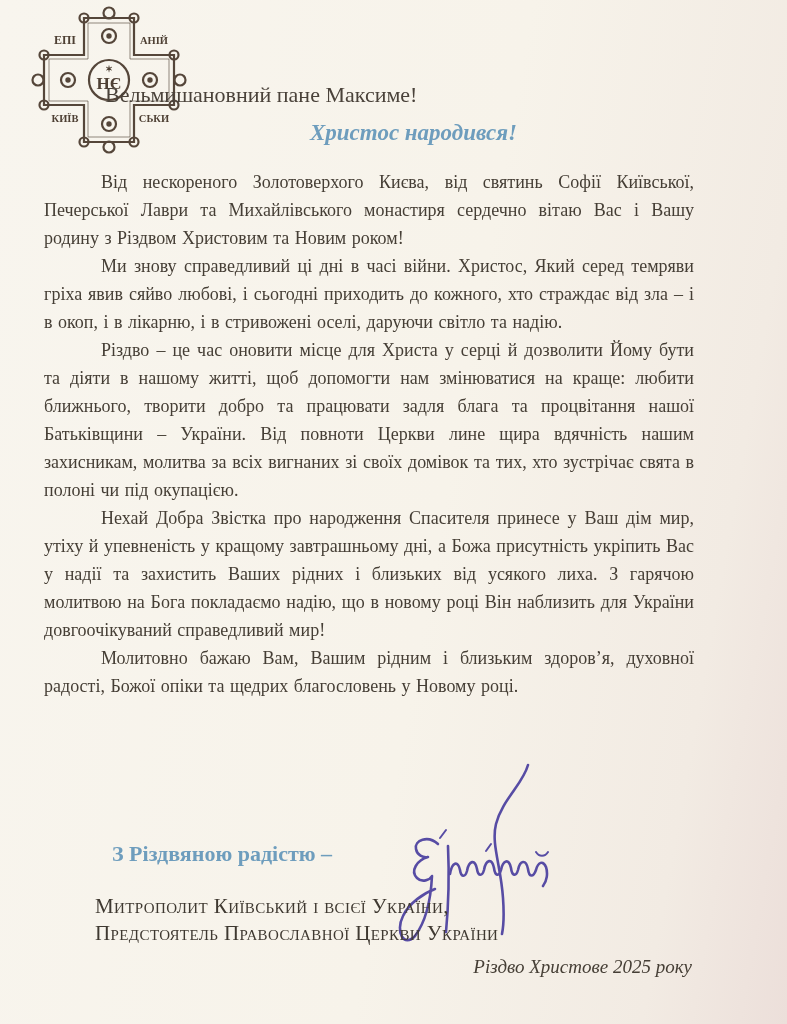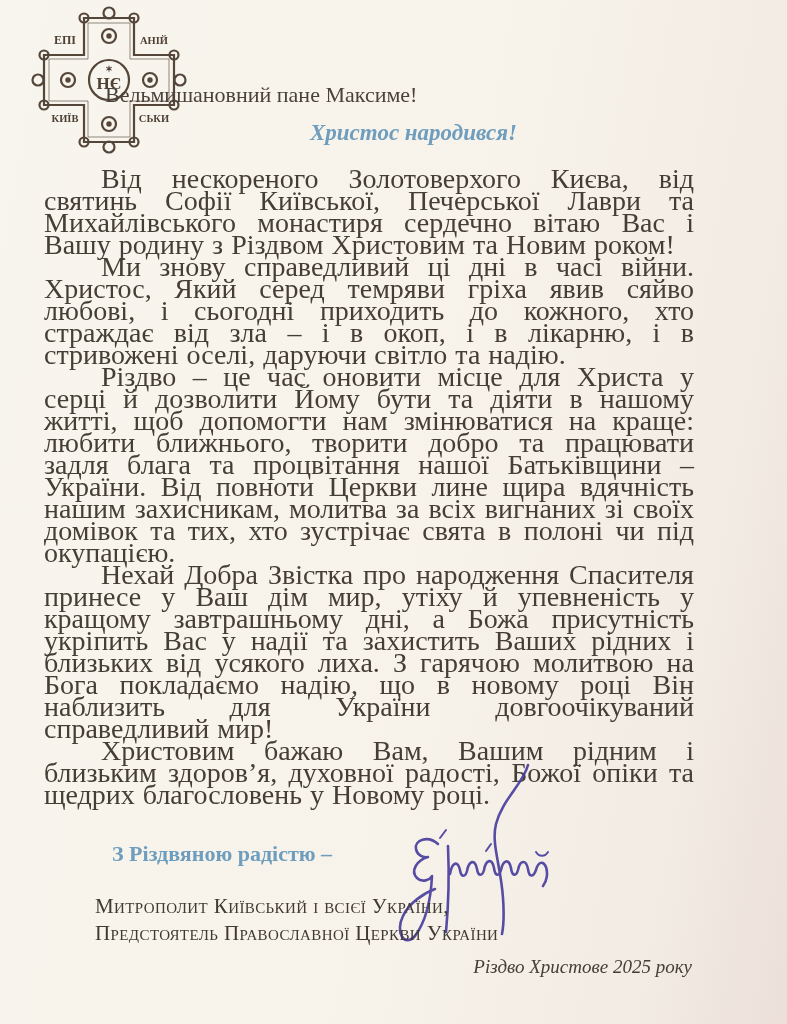--- a/index.html
+++ b/index.html
@@ -17,21 +17,21 @@
   .salutation{
     position:absolute;left:105px;right:65px;top:82px;
     text-align:left;font-size:22px;color:#4a423a;
   }
   .greeting{
     position:absolute;left:105px;right:65px;top:120px;
     text-align:center;font-style:italic;font-weight:bold;font-size:23px;color:#6e9dbd;
   }
   .body-text{
     position:absolute;left:44px;top:168px;width:650px;
-    font-size:28px;line-height:22px;text-align:justify;
+    font-size:18px;line-height:28px;text-align:justify;
     color:#453e35;word-spacing:1px;
   }
   .body-text p{margin:0;text-indent:57px;}
   .closing{
     position:absolute;left:112px;top:841px;
     font-weight:bold;font-size:22px;color:#6e9dbd;
   }
   .sig-svg{position:absolute;left:390px;top:750px;width:180px;height:200px;}
   .titles{
     position:absolute;left:95px;width:610px;top:893px;
@@ -84,21 +84,21 @@
   </svg>
 
   <div class="salutation">Вельмишановний пане Максиме!</div>
   <div class="greeting">Христос народився!</div>
 
   <div class="body-text">
     <p>Від нескореного Золотоверхого Києва, від святинь Софії Київської, Печерської Лаври та Михайлівського монастиря сердечно вітаю Вас і Вашу родину з Різдвом Христовим та Новим роком!</p>
     <p>Ми знову справедливий ці дні в часі війни. Христос, Який серед темряви гріха явив сяйво любові, і сьогодні приходить до кожного, хто страждає від зла – і в окоп, і в лікарню, і в стривожені оселі, даруючи світло та надію.</p>
     <p>Різдво – це час оновити місце для Христа у серці й дозволити Йому бути та діяти в нашому житті, щоб допомогти нам змінюватися на краще: любити ближнього, творити добро та працювати задля блага та процвітання нашої Батьківщини – України. Від повноти Церкви лине щира вдячність нашим захисникам, молитва за всіх вигнаних зі своїх домівок та тих, хто зустрічає свята в полоні чи під окупацією.</p>
     <p>Нехай Добра Звістка про народження Спасителя принесе у Ваш дім мир, утіху й упевненість у кращому завтрашньому дні, а Божа присутність укріпить Вас у надії та захистить Ваших рідних і близьких від усякого лиха. З гарячою молитвою на Бога покладаємо надію, що в новому році Він наблизить для України довгоочікуваний справедливий мир!</p>
-    <p>Христовим бажаю Вам, Вашим рідним і близьким здоров’я, духовної радості, Божої опіки та щедрих благословень у Новому році.</p>
+    <p>Молитовно бажаю Вам, Вашим рідним і близьким здоров’я, духовної радості, Божої опіки та щедрих благословень у Новому році.</p>
   </div>
 
   <div class="closing">З Різдвяною радістю –</div>
 
   <svg class="sig-svg" viewBox="0 0 180 200">
     <g fill="none" stroke="#4a3f9f" stroke-width="2.6" stroke-linecap="round" stroke-linejoin="round" opacity="0.92">
       <path d="M138,15 C133,34 112,50 106,74 C101,94 111,116 113,148 C114,162 114,174 112,184"></path>
       <path d="M48,94 C38,85 24,90 26,99 C27,105 33,108 38,107 C27,110 20,121 27,128 C32,133 40,130 42,126 C41,146 37,170 25,186 C14,198 5,182 13,166 C19,153 34,143 45,139"></path>
       <path d="M58,96 C59,118 59,150 56,182"></path>
       <path d="M60,124 C62,112 68,110 70,120 C71,127 75,128 77,121 C79,110 85,109 87,119 C88,126 92,127 94,120 C96,109 102,108 104,118 C105,126 109,127 111,120 C113,110 119,108 121,118 C122,126 126,127 128,120 C130,110 136,109 138,119 C139,127 143,128 146,120 C148,112 153,110 156,117 C158,123 157,131 153,136"></path>

